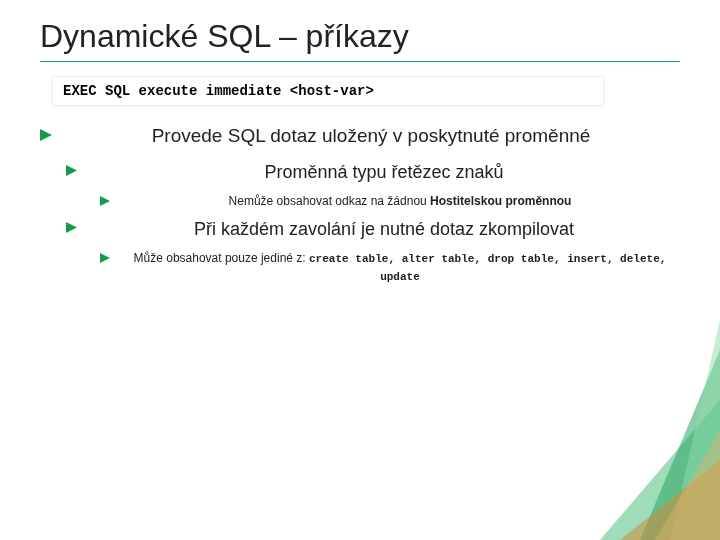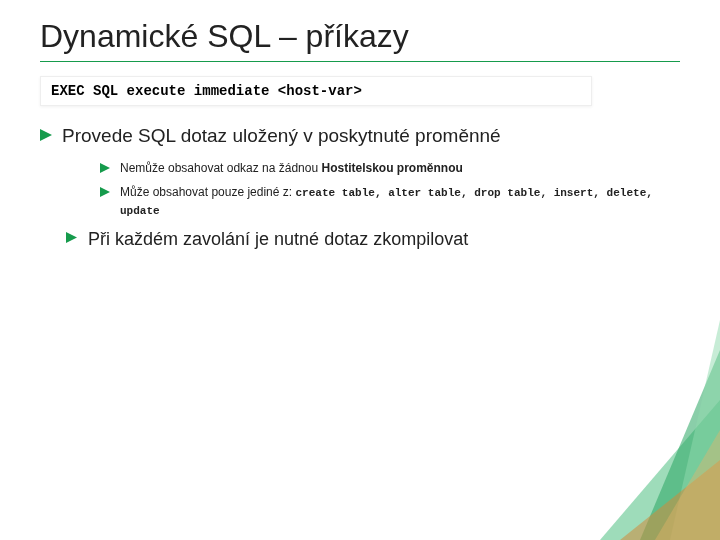--- a/index.html
+++ b/index.html
@@ -35,25 +35,27 @@
     background: #fff;
     border: 1px solid #eee;
     box-shadow: 0 1px 3px rgba(0,0,0,0.06);
     padding: 6px 10px;
     font-family: "Courier New", monospace;
     font-size: 14px;
     font-weight: bold;
     color: #000;
     margin-bottom: 16px;
     width: 530px;
+    margin-left: 12px;
   }
   .content {
     font-size: 19px;
     color: #222;
     line-height: 1.5;
+    text-align: center;
   }
   .lvl {
     position: relative;
   }
   .lvl1 { margin-left: 0px;  padding-left: 22px; margin-bottom: 8px; }
   .lvl2 { margin-left: 26px; padding-left: 22px; margin-bottom: 6px; font-size: 18px;}
   .lvl3 { margin-left: 60px; padding-left: 20px; margin-bottom: 6px; font-size: 12px;}
   .bullet {
     position: absolute;
     left: 0;
@@ -92,46 +94,54 @@
 
     <div class="lvl lvl1">
       <span class="bullet b1">
         <svg viewBox="0 0 10 10">
             <polygon points="0,0 10,5 0,10" fill="#169b4c"></polygon>
           </svg>
       </span>
       <span>Provede SQL dotaz uložený v poskytnuté proměnné</span>
     </div>
 
+    <div class="lvl lvl2">
+      <span class="bullet b2">
+        <svg viewBox="0 0 10 10">
+            <polygon points="0,0 10,5 0,10" fill="#169b4c"></polygon>
+          </svg>
+      </span>
+      <span>Proměnná typu řetězec znaků</span>
+    </div>
 
     <div class="lvl lvl3">
       <span class="bullet b3">
         <svg viewBox="0 0 10 10">
             <polygon points="0,0 10,5 0,10" fill="#169b4c"></polygon>
           </svg>
       </span>
       <span>Nemůže obsahovat odkaz na žádnou </span><span class="bold">Hostitelskou proměnnou</span>
     </div>
 
+    <div class="lvl lvl2">
+      <span class="bullet b2">
+        <svg viewBox="0 0 10 10">
+            <polygon points="0,0 10,5 0,10" fill="#169b4c"></polygon>
+          </svg>
+      </span>
+      <span>Při každém zavolání je nutné dotaz zkompilovat</span>
+    </div>
+
     <div class="lvl lvl3">
       <span class="bullet b3">
         <svg viewBox="0 0 10 10">
             <polygon points="0,0 10,5 0,10" fill="#169b4c"></polygon>
           </svg>
       </span>
       <span>Může obsahovat pouze jediné z: </span><span class="mono bold">create table, alter table, drop table, insert, delete, update</span>
-    </div>
-
-    <div class="lvl lvl2">
-      <span class="bullet b2">
-        <svg viewBox="0 0 10 10">
-            <polygon points="0,0 10,5 0,10" fill="#169b4c"></polygon>
-          </svg>
-      </span>
-      <span>Při každém zavolání je nutné dotaz zkompilovat</span>
     </div>
 
 
   </div>
 
   <div class="deco">
     <svg viewBox="0 0 160 220" width="160" height="220">
       <polygon points="40,220 160,80 160,220" fill="#4fbf82" opacity="0.55"></polygon>
       <polygon points="80,220 160,30 160,220" fill="#2aa562" opacity="0.55"></polygon>
       <polygon points="110,220 160,0 160,220" fill="#8fd9ad" opacity="0.5"></polygon>

